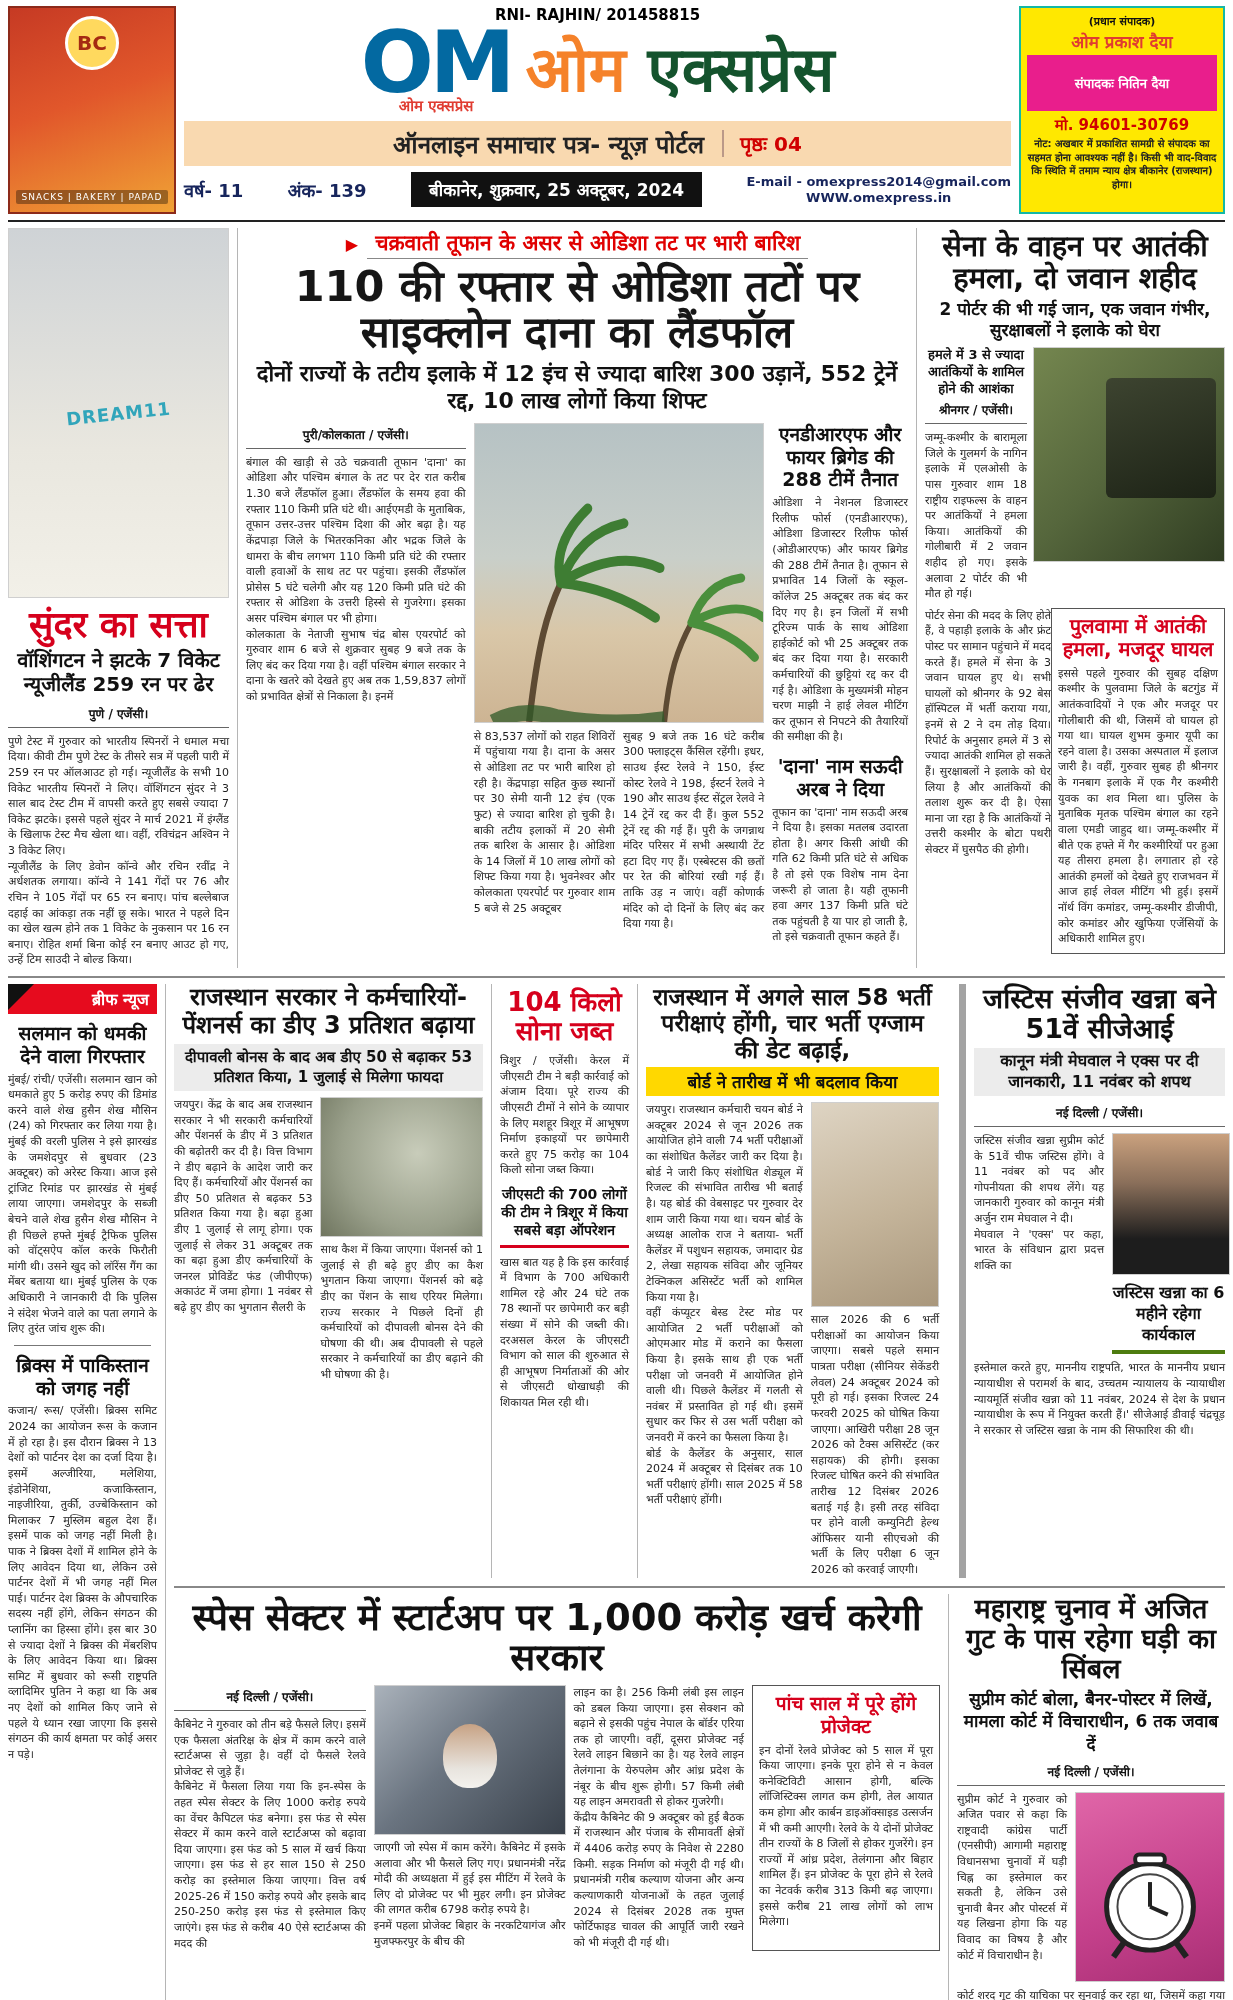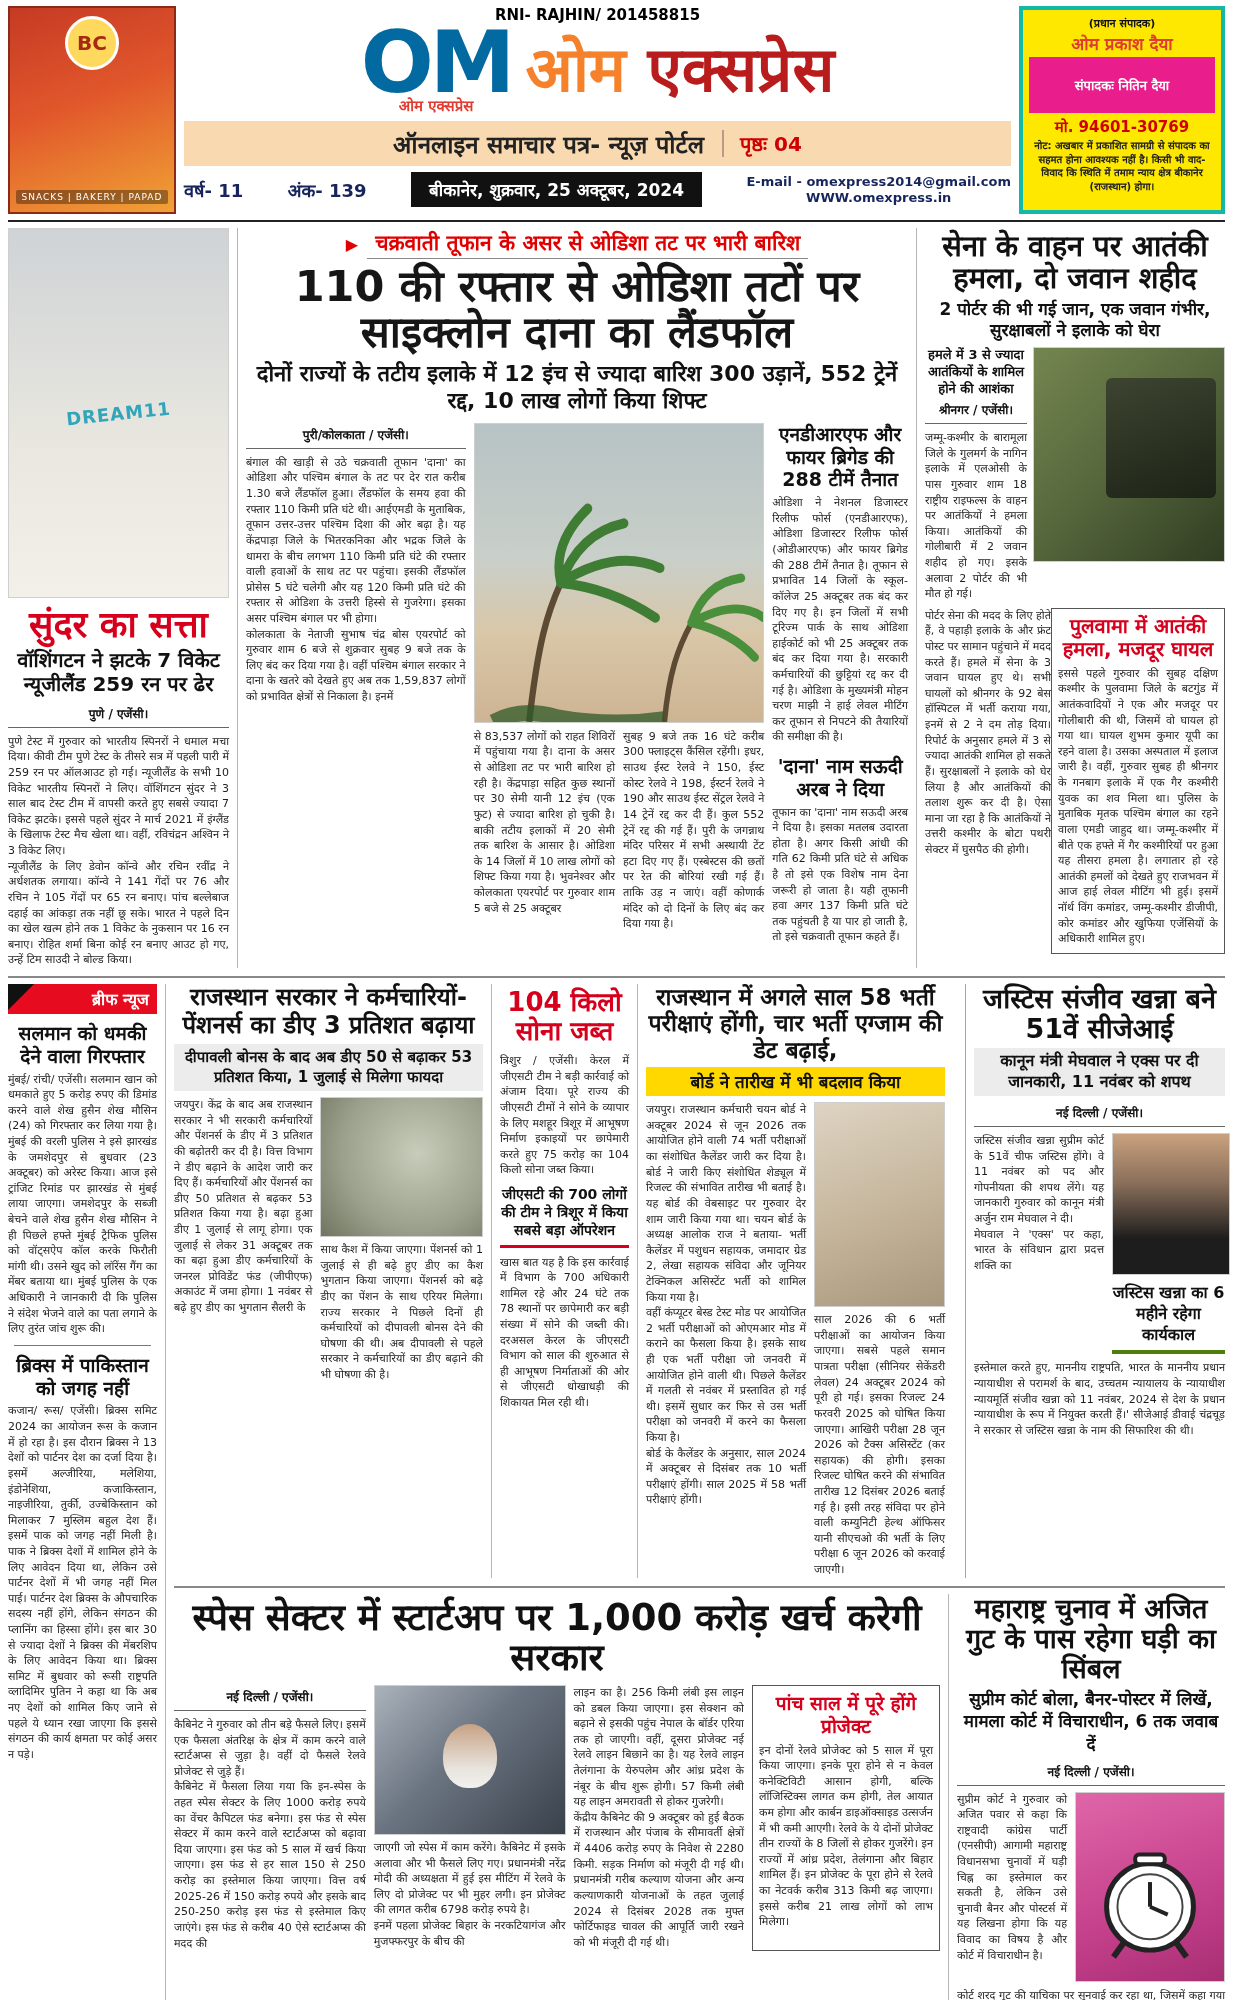--- a/index.html
+++ b/index.html
@@ -13,29 +13,29 @@
   .ad-box{width:168px;min-height:208px;background:linear-gradient(160deg,#c63a24 0%,#e1572b 45%,#f0a235 100%);border:2px solid #8c2a1a;display:flex;flex-direction:column;align-items:center;justify-content:space-between;padding:8px 4px;}
   .ad-badge{width:54px;height:54px;border-radius:50%;background:#ffd95e;border:3px solid #fff;display:flex;align-items:center;justify-content:center;font-weight:bold;color:#a52a12;font-size:20px;}
   .ad-caption{color:#fff;font-size:9px;letter-spacing:1px;background:rgba(0,0,0,.35);padding:2px 6px;border-radius:2px;}
   .masthead{flex:1;text-align:center;position:relative;}
   .rni{font-weight:bold;font-size:15px;color:#000000;}
   .logo-row{display:flex;align-items:center;justify-content:center;gap:14px;}
   .logo-om{font-size:86px;font-weight:800;color:#0369a1;line-height:.9;letter-spacing:-4px;font-family:"DejaVu Sans",sans-serif;}
   .logo-om-sub{display:block;font-size:15px;color:#e03c31;font-weight:bold;letter-spacing:0;margin-top:-6px;}
   .logo-hi{font-size:62px;font-weight:800;line-height:1;}
   .logo-hi .p1{color:#f5822a;}
-  .logo-hi .p2{color:#b91c1c;}
+  .logo-hi .p2{color:#14532d;}
   .tag-strip{margin-top:6px;background:#f9d9b0;display:flex;align-items:center;justify-content:center;gap:18px;padding:6px 10px;}
   .tagline{font-size:24px;font-weight:800;color:#222;}
   .pageno{font-size:20px;font-weight:800;color:#d00000;border-left:2px solid #b98;padding-left:16px;}
   .info-row{display:flex;align-items:center;justify-content:space-between;margin-top:6px;gap:8px;}
   .yr{font-size:18px;font-weight:800;color:#17255c;}
   .datebox{background:#111;color:#fff;font-size:17px;font-weight:800;padding:6px 18px;}
   .mailcol{font-size:13px;font-weight:bold;color:#17255c;line-height:1.25;text-align:center;}
-  .editor-box{width:206px;background:#ffe800;border:4px solid #14b8a6;padding:5px 6px;text-align:center;}
+  .editor-box{width:206px;background:#ffe800;border:2px solid #14b8a6;padding:5px 6px;text-align:center;}
   .ed-t1{font-size:11px;font-weight:bold;color:#111;}
   .ed-chief{font-size:17px;font-weight:800;color:#e03c31;margin:2px 0;}
   .ed-ed{background:#e91e8c;color:#fff;font-weight:800;font-size:13px;padding:19px 4px;margin:2px 0;}
   .ed-mo{font-size:15px;font-weight:800;color:#d00000;margin:3px 0;}
   .ed-note{font-size:10px;font-weight:bold;color:#222;line-height:1.35;white-space:pre-line;}
   
   .topband{display:flex;gap:8px;padding-top:6px;}
   .col-cricket{width:230px;border-right:1px solid #b5b5b5;padding-right:8px;}
   .cricket-photo{height:370px;background:linear-gradient(180deg,#cfd3d6 0%,#e9e7df 60%,#f2f0e8 100%);display:flex;align-items:center;justify-content:center;}
   .jersey{color:#129bb5;font-weight:800;font-size:18px;letter-spacing:1px;transform:rotate(-6deg);opacity:.85;}
@@ -73,21 +73,21 @@
   .rail-sep{border-top:1px solid #777;margin:8px 6px;}
   .mid-main{flex:1;display:flex;gap:8px;}
   .col-da{width:318px;border-right:1px solid #b5b5b5;padding-right:8px;}
   .da-h{font-size:24px;font-weight:800;text-align:center;line-height:1.15;margin-bottom:5px;}
   .da-s{background:#ececec;font-size:15px;font-weight:800;text-align:center;padding:4px 6px;line-height:1.3;margin-bottom:6px;}
   .da-cols{display:flex;gap:8px;}
   .money-photo{height:140px;background:radial-gradient(circle at 60% 40%,#c8ccba 0%,#9aa08b 60%,#6f755f 100%);margin-bottom:5px;}
   .col-gold{width:138px;border-right:1px solid #b5b5b5;padding-right:8px;}
   .gold-h{color:#d6001c;font-size:26px;font-weight:800;text-align:center;line-height:1.1;margin:4px 0 8px;}
   .pullquote{font-size:14px;font-weight:800;text-align:center;line-height:1.3;border-bottom:3px solid #d6001c;padding-bottom:5px;margin:7px 0;}
-  .col-recruit{width:320px;border-right:1px solid #a3a3a3;padding-right:20px;}
+  .col-recruit{width:320px;border-right:7px solid #a3a3a3;padding-right:20px;}
   .rec-h{font-size:23px;font-weight:800;text-align:center;line-height:1.15;margin-bottom:4px;}
   .rec-s{background:#ffd800;font-size:17px;font-weight:800;text-align:center;padding:3px 6px;margin-bottom:6px;}
   .rec-cols{display:flex;gap:8px;}
   .exam-photo{height:205px;background:linear-gradient(160deg,#ded4c3 0%,#c4b49a 55%,#a9977c 100%);margin-bottom:5px;}
   .col-cji{flex:1;}
   .cji-h{font-size:27px;font-weight:800;text-align:center;line-height:1.12;margin-bottom:4px;}
   .cji-s{background:#ececec;font-size:16px;font-weight:800;text-align:center;padding:3px 6px;line-height:1.3;margin-bottom:5px;}
   .cji-cols{display:flex;gap:8px;}
   .cji-photo{width:118px;height:142px;background:linear-gradient(180deg,#caa17e 0%,#8a6f5a 35%,#1d1d1d 75%);margin:0 auto;}
   .cji-quote{font-size:16px;font-weight:800;text-align:center;line-height:1.3;border-bottom:4px solid #4d7c0f;padding-bottom:5px;margin-top:8px;}

